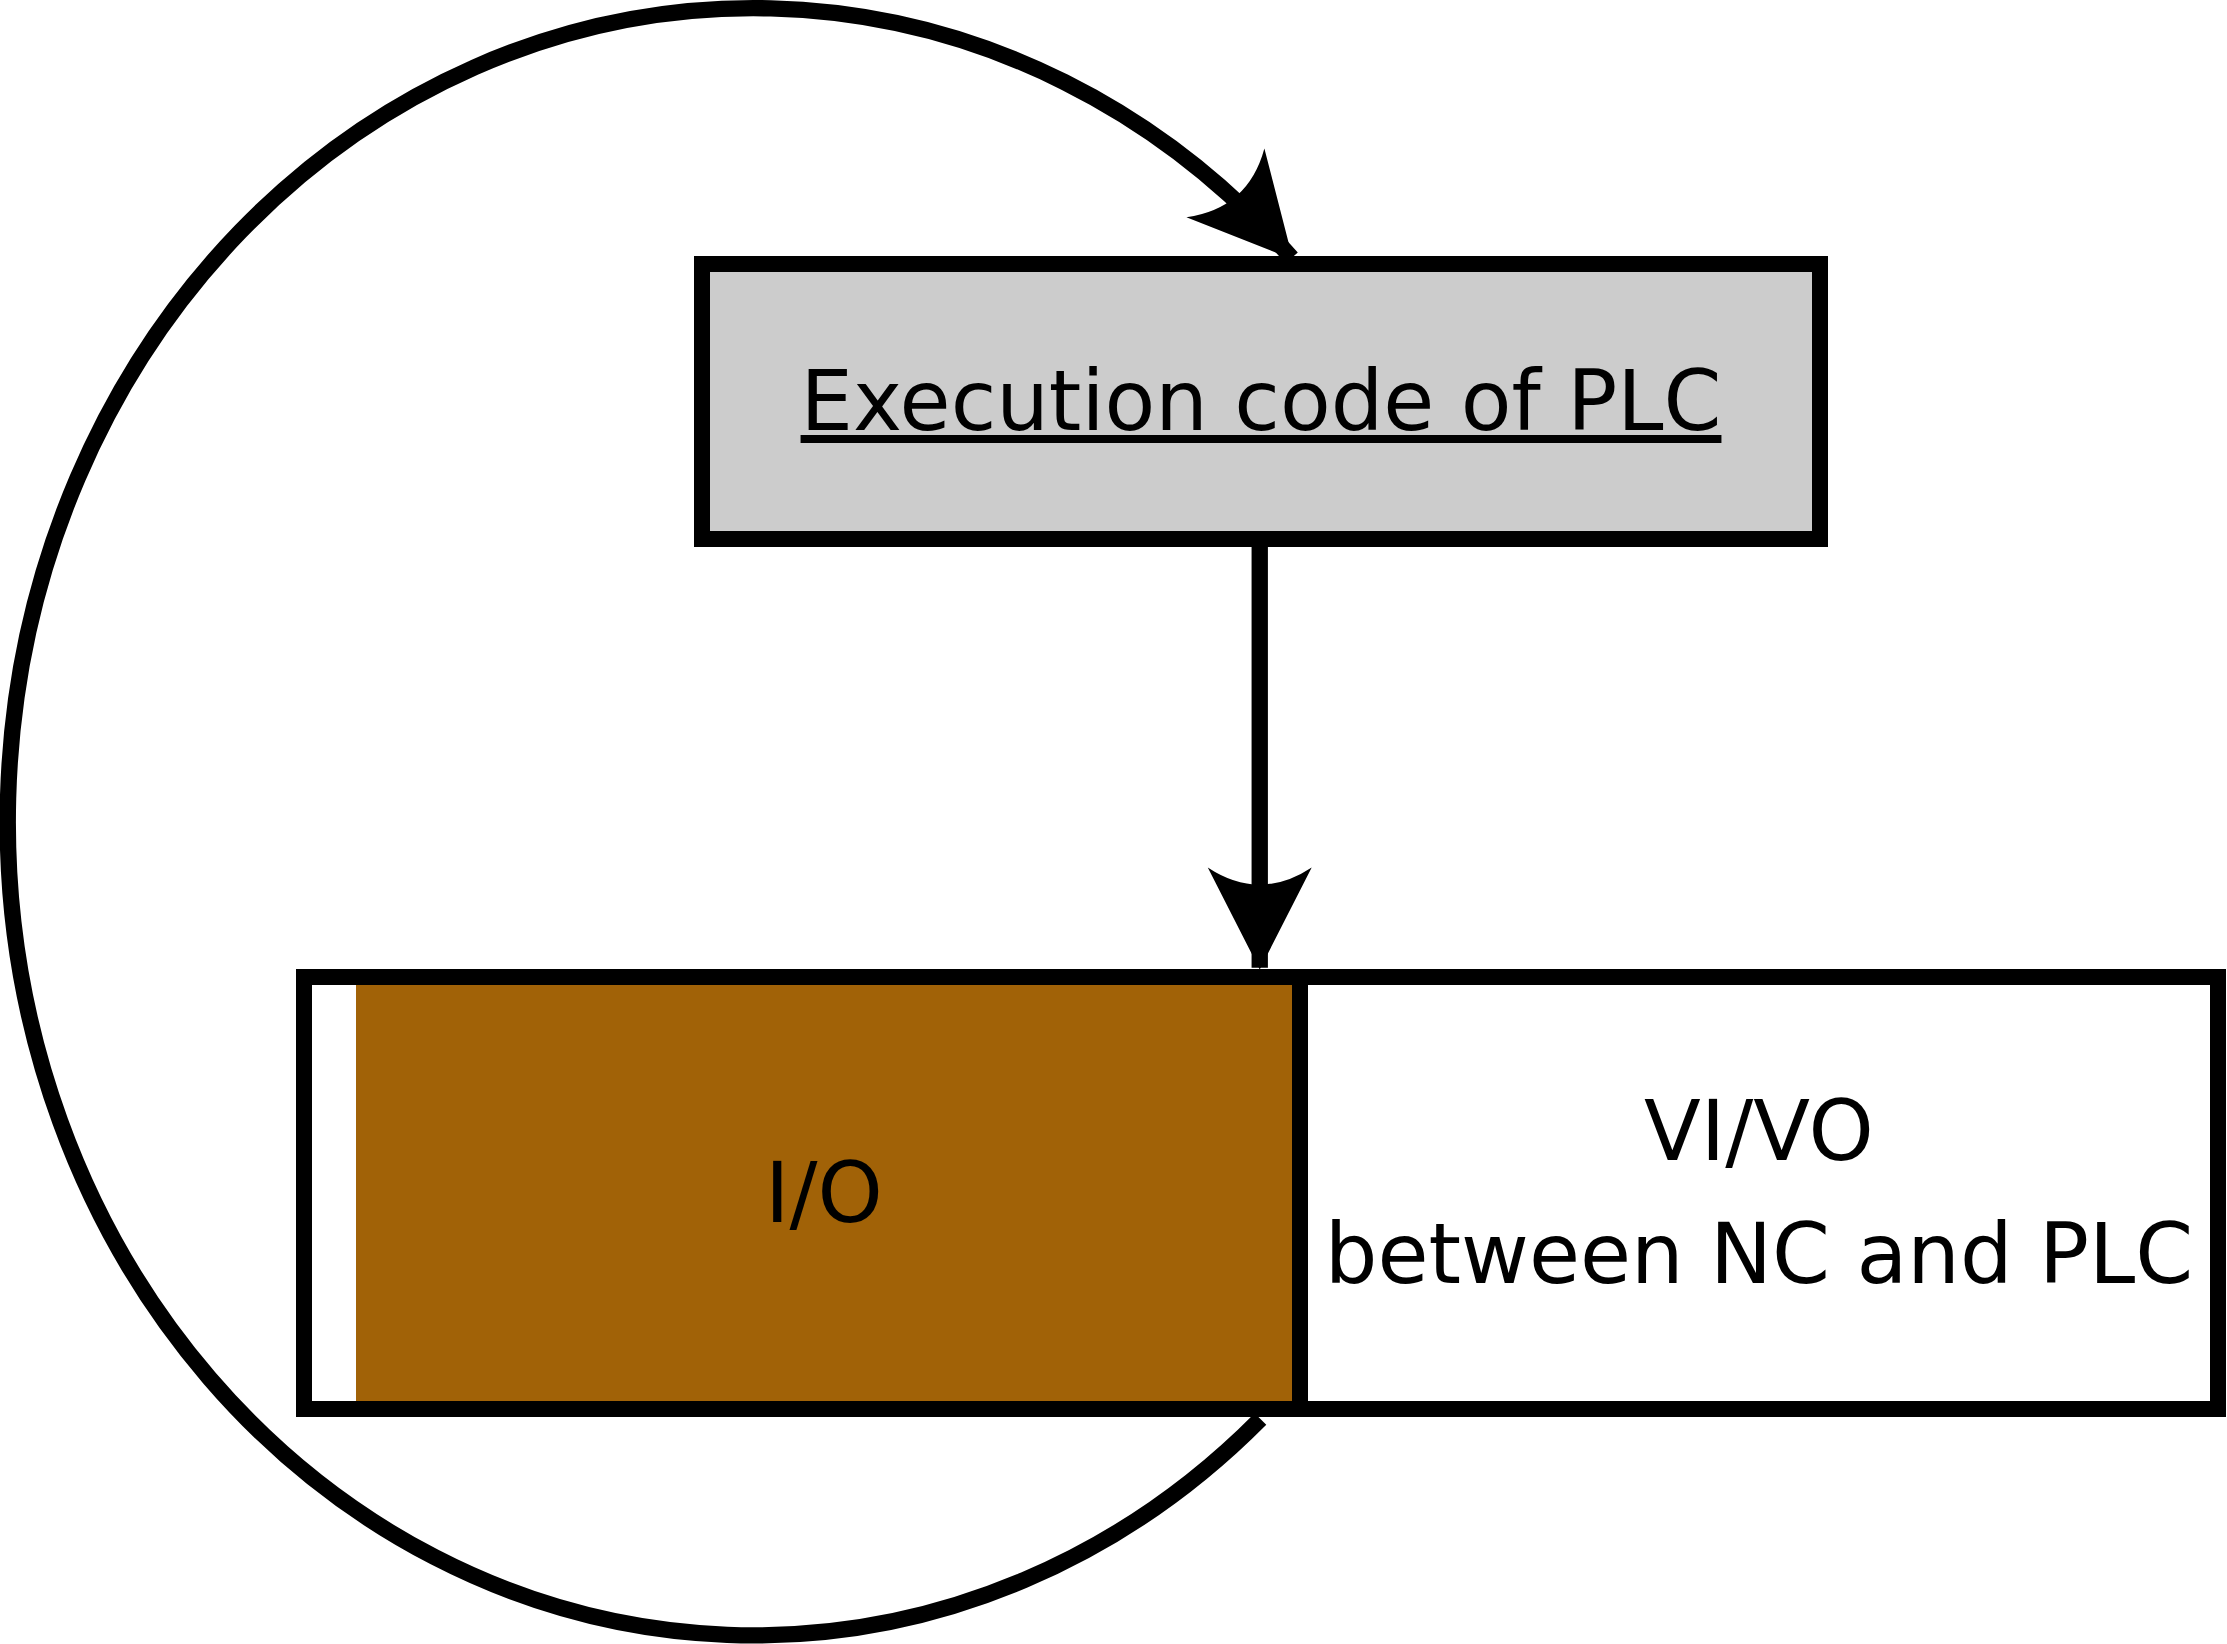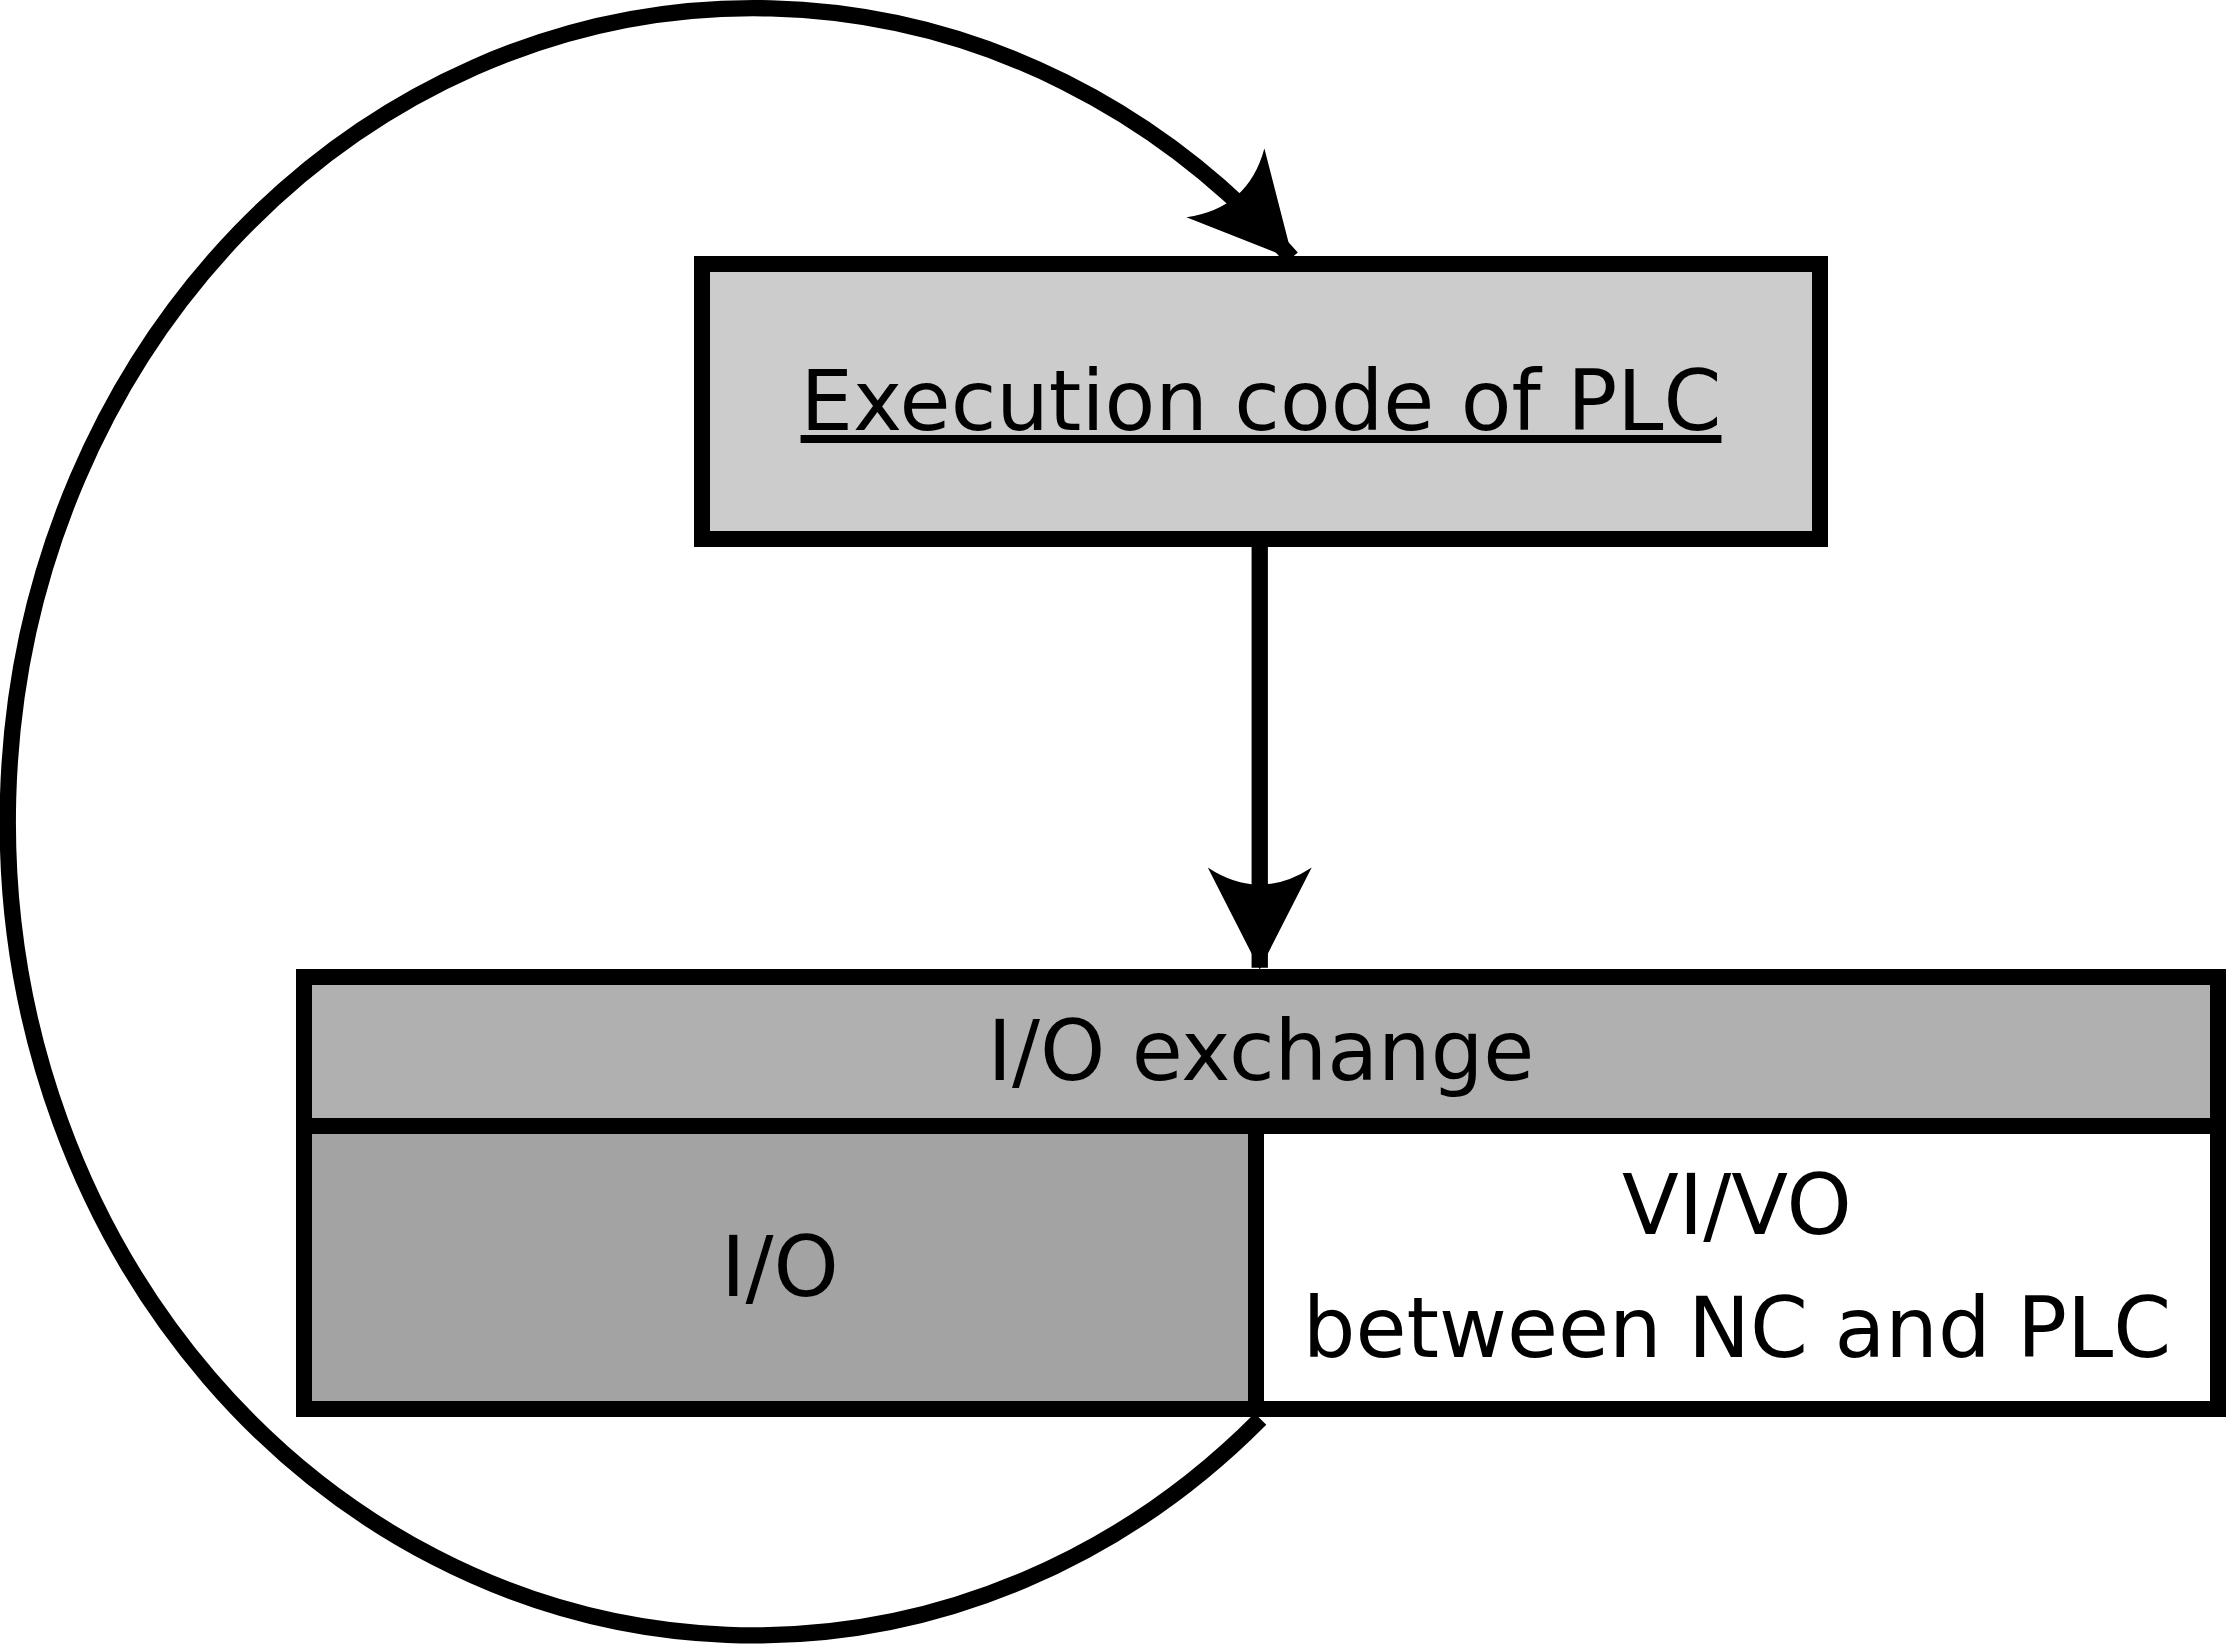--- a/index.html
+++ b/index.html
@@ -70,21 +70,22 @@
     flex-direction: row;
     background: #ffffff;
   }
   .io-cell-left {
     width: 936px;
     flex: 0 0 936px;
     display: flex;
     align-items: center;
     justify-content: center;
     font-size: 83px;
-    background: #a3a3a3;
+    background: #a16207;
+    margin-left: 44px;
   }
   .io-cell-right {
     flex: 1 1 auto;
     box-sizing: border-box;
     border-left: 16.3px solid #000000;
     display: flex;
     flex-direction: column;
     align-items: center;
     justify-content: center;
     text-align: center;
@@ -109,23 +110,20 @@
     <path d="M 1698 1911 A 1005 1096 0 1 1 1740 347" fill="none" stroke="#000000" stroke-width="22" marker-end="url(#stealth)"></path>
 
     <line x1="1697" y1="734" x2="1697" y2="1303" stroke="#000000" stroke-width="22" marker-end="url(#stealth)"></line>
   </svg>
 
   <div class="exec-box">
     <span>Execution code of PLC</span>
   </div>
 
   <div class="io-box">
-    <div class="io-header">
-      <span>I/O exchange</span>
-    </div>
     <div class="io-cells">
       <div class="io-cell-left">
         <span>I/O</span>
       </div>
       <div class="io-cell-right">
         <div>VI/VO</div>
         <div>between NC and PLC</div>
       </div>
     </div>
   </div>

